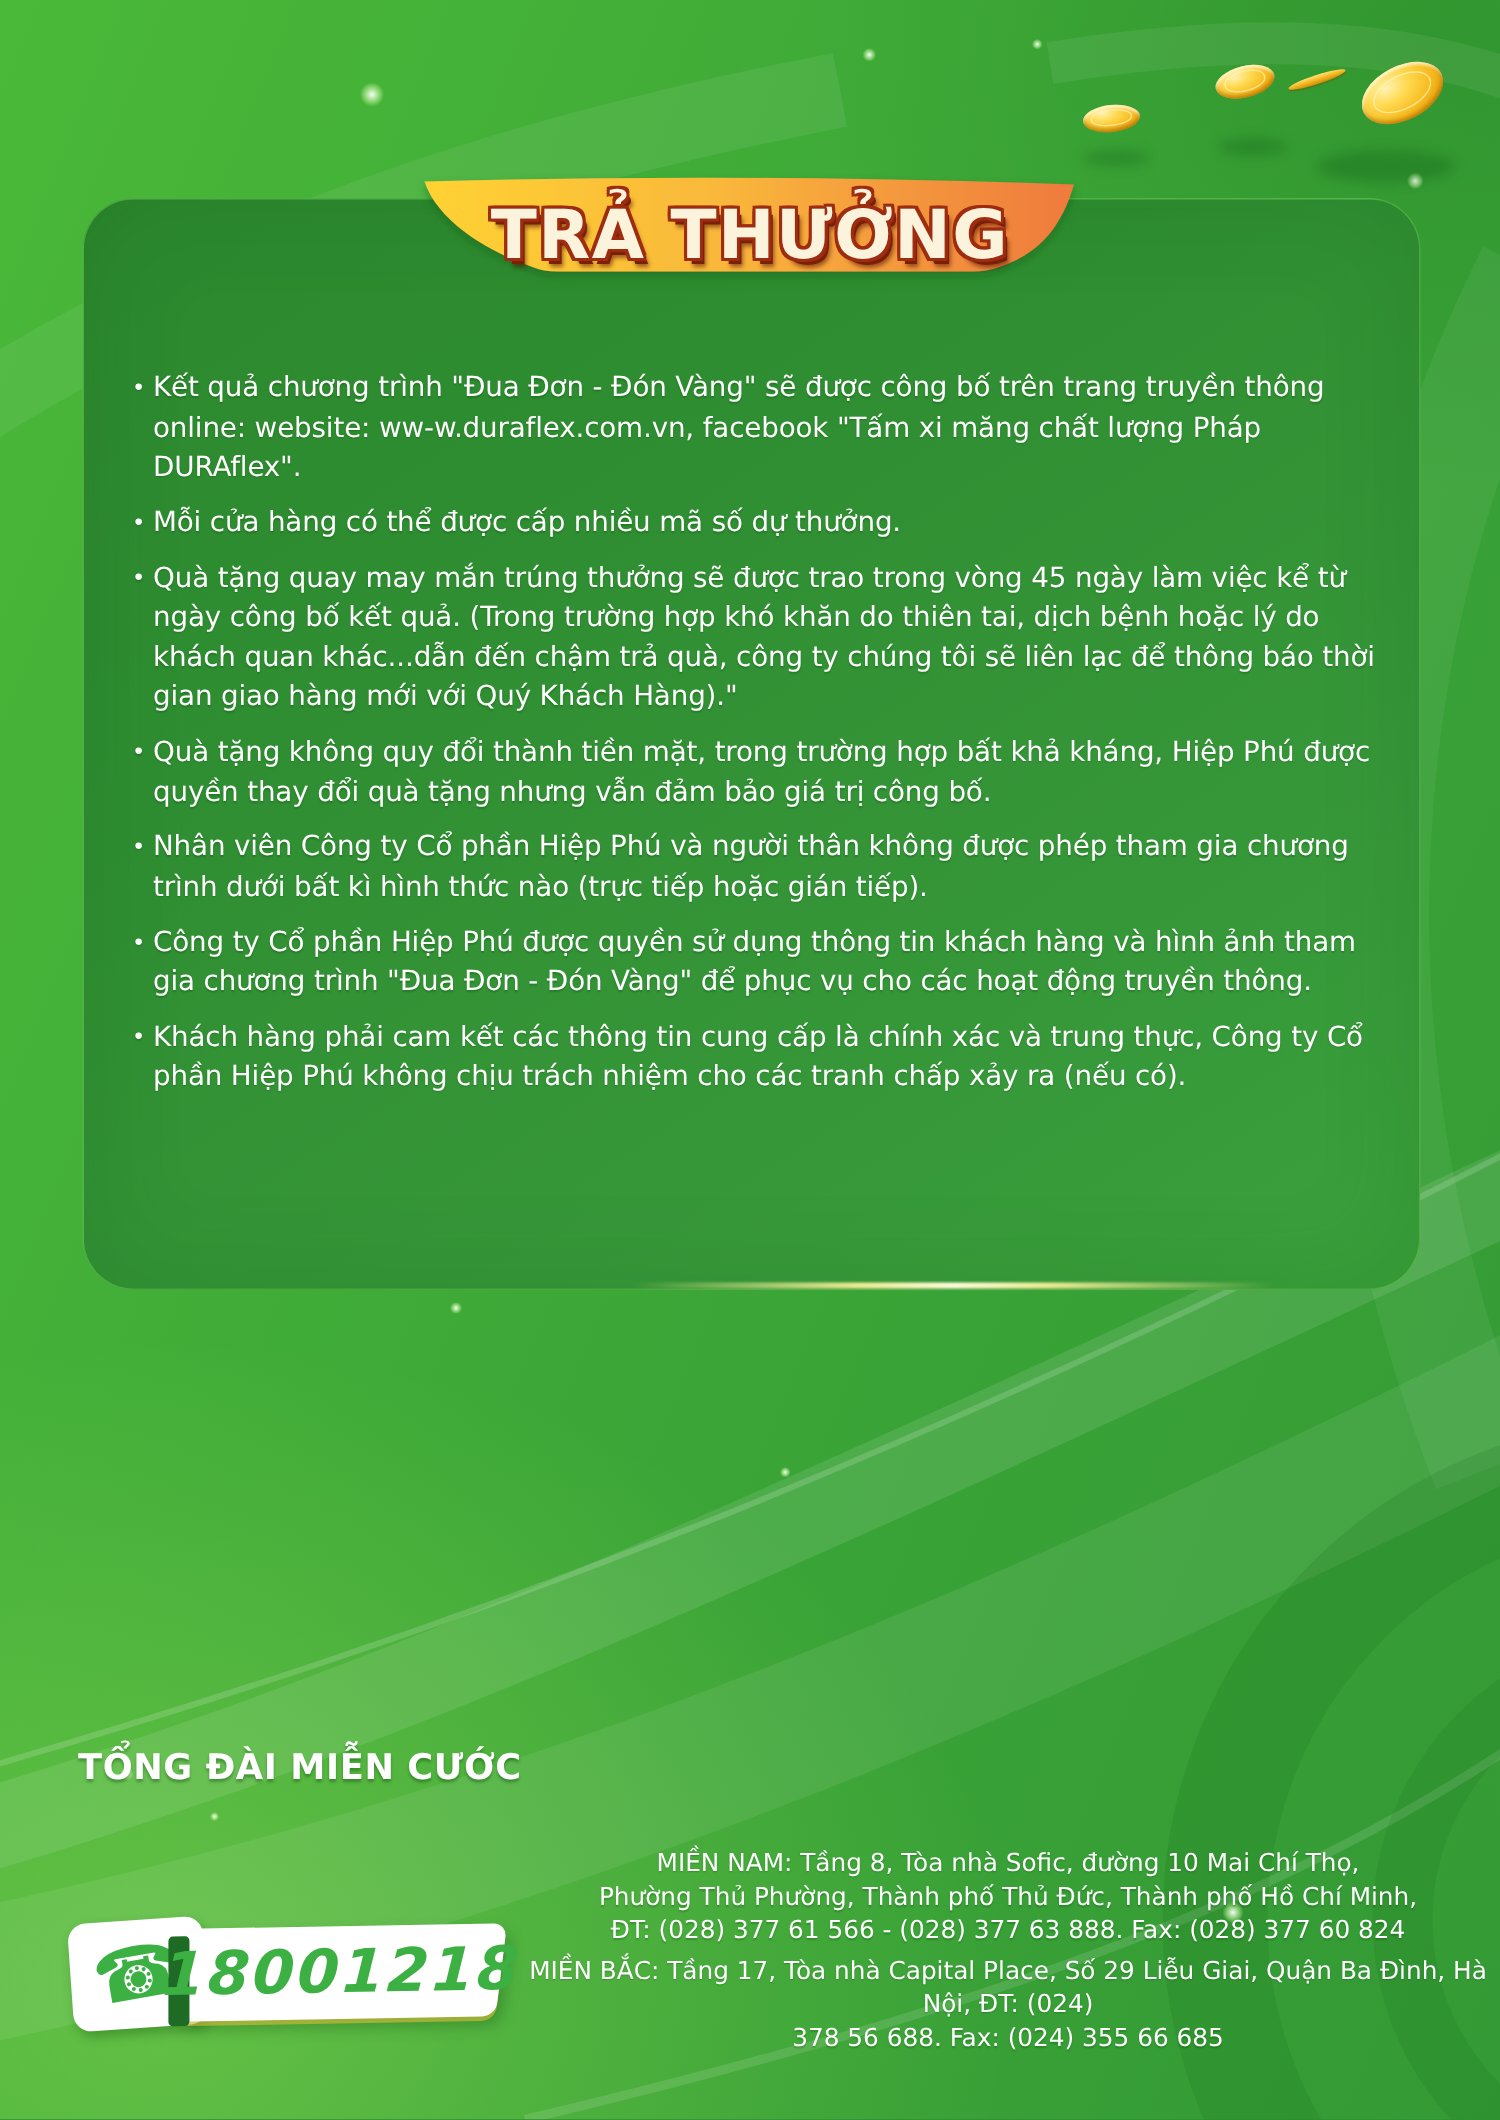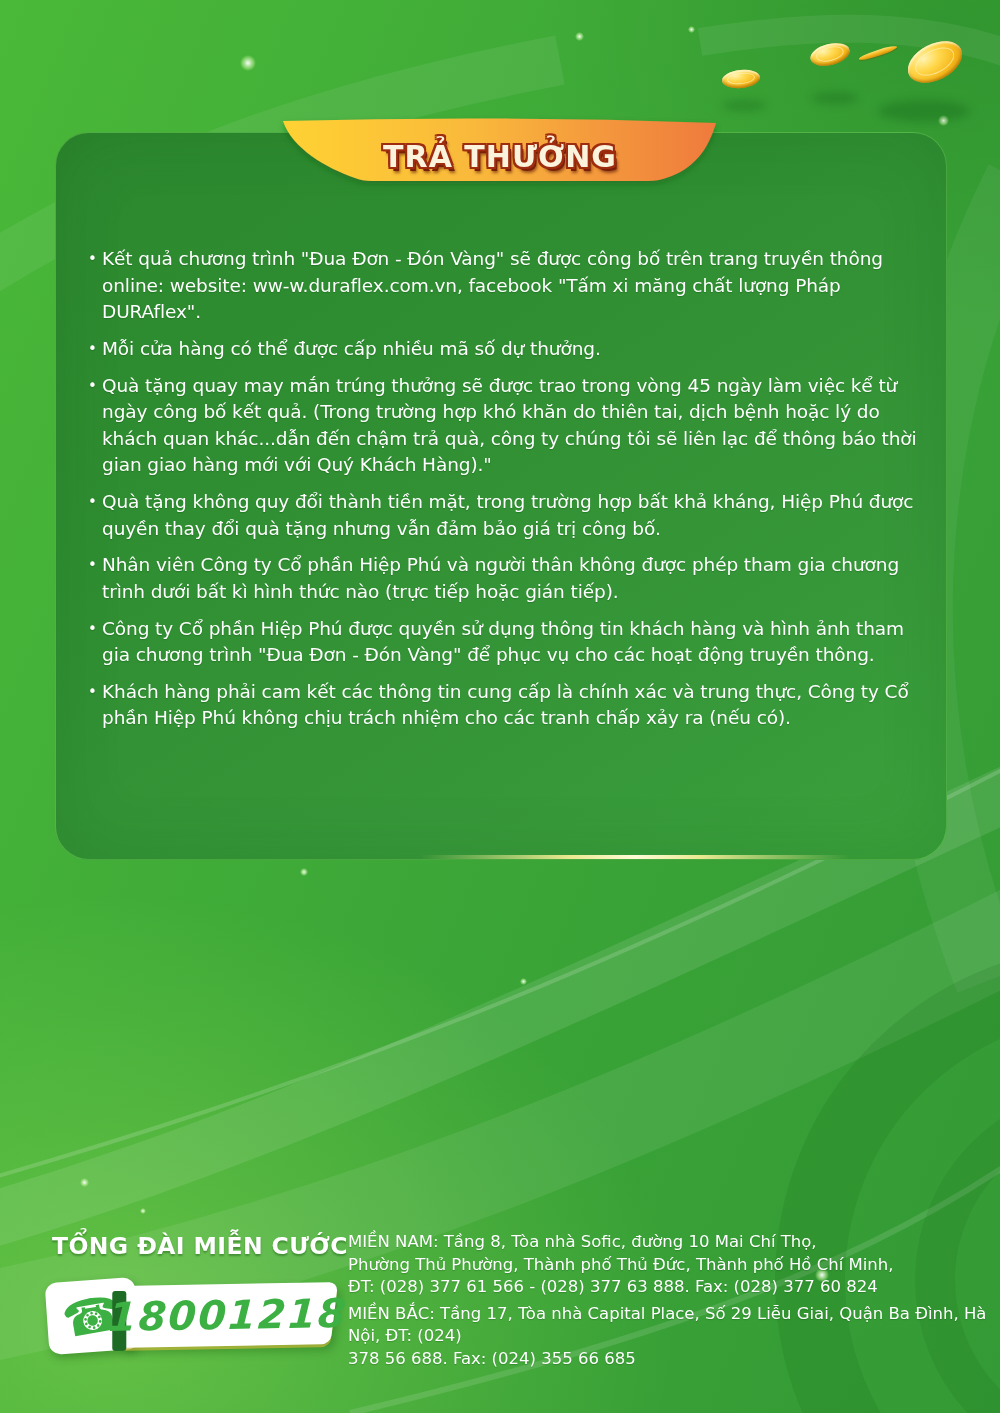--- a/index.html
+++ b/index.html
@@ -30,49 +30,49 @@
     background:linear-gradient(148deg,#2c882e 0%,#2f8e31 35%,#369739 72%,#3aa13b 100%);
     border:1.5px solid rgba(130,220,95,.35);
     box-shadow:inset 0 0 70px rgba(0,55,0,.12);}
   .card-glow{position:absolute;left:420px;top:855px;width:430px;height:4px;
     background:linear-gradient(90deg,rgba(255,233,120,0) 0%,rgba(255,242,155,.9) 35%,#fffbd8 50%,rgba(255,242,155,.9) 65%,rgba(255,233,120,0) 100%);
     filter:blur(.7px);}
   
   .banner-svg{position:absolute;left:270px;top:112px;width:460px;height:84px;overflow:visible;}
   .banner-title{position:absolute;left:300px;top:127px;width:400px;height:58px;
     display:flex;align-items:center;justify-content:center;
-    font-size:30px;font-weight:bold;letter-spacing:1px;color:#FCF3DC;
+    font-size:45px;font-weight:bold;letter-spacing:1px;color:#FCF3DC;
     text-shadow:
       -2px -2px 0 #9E2C0F, 2px -2px 0 #9E2C0F, -2px 2px 0 #9E2C0F, 2px 2px 0 #9E2C0F,
       -2px 0 0 #9E2C0F, 2px 0 0 #9E2C0F, 0 -2px 0 #9E2C0F, 0 2px 0 #9E2C0F,
       3px 4px 0 #7A1F08, 4px 6px 3px rgba(80,15,0,.55);}
   
   .content{position:absolute;left:78px;top:204px;width:846px;color:#ffffff;margin-top:42px;}
   .bullet{margin:0 0 10px 0;font-size:18.5px;line-height:1.44;
     padding-left:24px;text-indent:-14px;letter-spacing:-.1px;
     text-shadow:0 1px 1px rgba(0,60,0,.25);}
   .bullet .dot{display:inline-block;width:14px;text-indent:0;font-size:15px;vertical-align:1px;}
   
-  .hotline-label{position:absolute;left:52px;top:1232px;width:300px;
+  .hotline-label{position:absolute;left:52px;top:1164px;width:300px;
     font-size:23.5px;font-weight:bold;color:#fff;letter-spacing:.4px;
     text-shadow:0 2px 2px rgba(0,60,0,.35);}
   .phone-box{position:absolute;left:47px;top:1280px;width:90px;height:72px;
     background:#fff;border-radius:12px;transform:rotate(-4deg);
     display:flex;align-items:center;justify-content:center;
     box-shadow:2px 4px 8px rgba(0,60,0,.3);}
   .phone-glyph{font-size:48px;color:#3CB043;transform:rotate(-6deg);line-height:1;}
   .number-box{position:absolute;left:122px;top:1284px;width:212px;height:62px;
     background:#fff;border-radius:9px;transform:skewX(-8deg) rotate(-1deg);
     display:flex;align-items:center;justify-content:center;
     box-shadow:0 3px 0 rgba(233,193,61,.55), 4px 6px 10px rgba(0,60,0,.28);}
   .number-box::before{content:"";position:absolute;left:-9px;top:5px;width:14px;height:96%;
     background:#1e6b25;transform:skewX(7deg);z-index:-1;border-radius:3px;}
   .hotline-number{font-size:40px;font-weight:bold;font-style:italic;color:#3CB043;letter-spacing:2px;
     transform:skewX(4deg);}
-  .addresses{position:absolute;left:348px;top:1231px;width:648px;color:#fff;}
+  .addresses{position:absolute;left:348px;top:1231px;width:648px;color:#fff;text-align:center;}
   .addr-line{font-size:16.5px;line-height:22.5px;font-weight:normal;
     text-shadow:0 1px 1px rgba(0,60,0,.25);}
   .addr-block-gap{height:4px;}
 </style>
 </head>
 <body>
 
 <div class="page">
 
   <svg class="swooshes" viewBox="0 0 1000 1413" fill="none">

